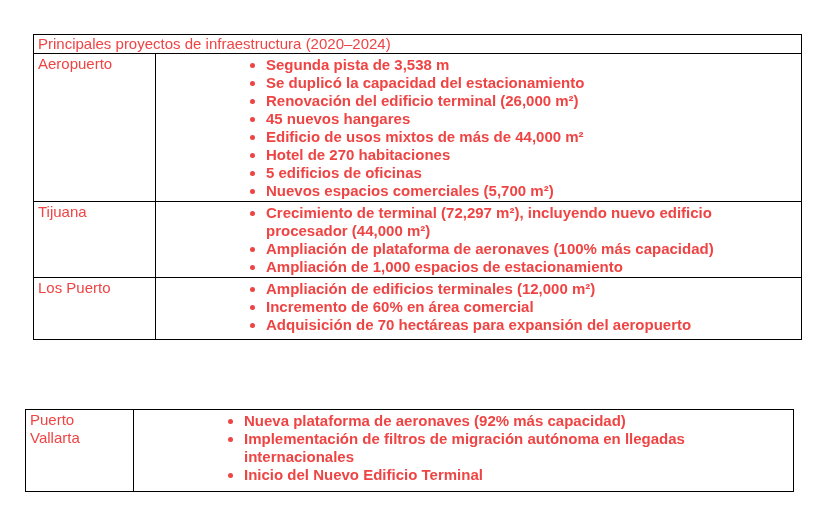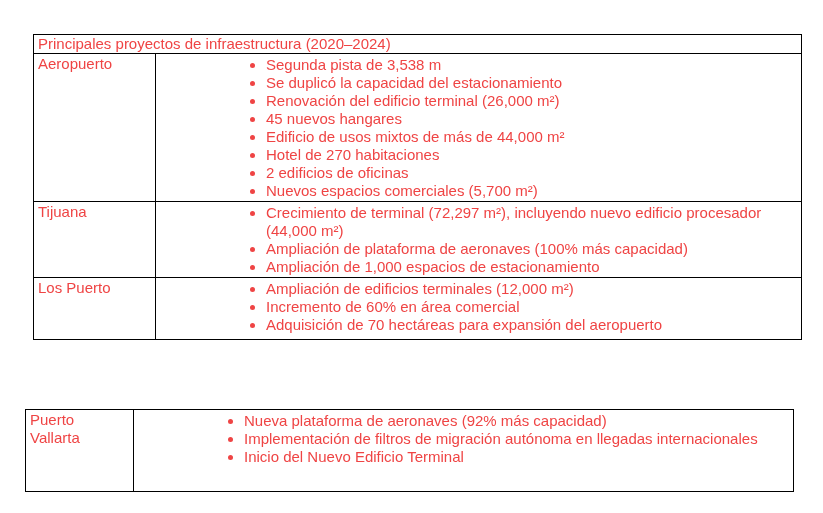--- a/index.html
+++ b/index.html
@@ -33,21 +33,21 @@
     height: 19px;
     white-space: nowrap;
     overflow: hidden;
   }
   .hdr-cell {
     padding: 0 4px;
     height: 18px;
     white-space: nowrap;
   }
   .airport-cell { padding: 1px 8px 1px 4px; }
-  .projects-cell { padding: 2px 4px 1px 0; }
+  .projects-cell { padding: 2px 4px 1px 0; font-weight: bold; }
   .projects-cell ul {
     margin: 0;
     padding-left: 110px;
     list-style: disc outside;
   }
   .projects-cell li { line-height: 18px; }
   .row-guadalajara { height: 146px; }
   .row-tijuana     { height: 72px; }
   .row-loscabos    { height: 62px; }
   .row-pvallarta   { height: 82px; }
@@ -69,21 +69,21 @@
       <tr class="row-guadalajara">
         <td class="airport-cell">Aeropuerto</td>
         <td class="projects-cell">
           <ul>
             <li>Segunda pista de 3,538 m</li>
             <li>Se duplicó la capacidad del estacionamiento</li>
             <li>Renovación del edificio terminal (26,000 m²)</li>
             <li>45 nuevos hangares</li>
             <li>Edificio de usos mixtos de más de 44,000 m²</li>
             <li>Hotel de 270 habitaciones</li>
-            <li>2 edificios de oficinas</li>
+            <li>5 edificios de oficinas</li>
             <li>Nuevos espacios comerciales (5,700 m²)</li>
           </ul>
         </td>
       </tr>
       <tr class="row-tijuana">
         <td class="airport-cell">Tijuana</td>
         <td class="projects-cell">
           <ul>
             <li>Crecimiento de terminal (72,297 m²), incluyendo nuevo edificio procesador (44,000 m²)</li>
             <li>Ampliación de plataforma de aeronaves (100% más capacidad)</li>

